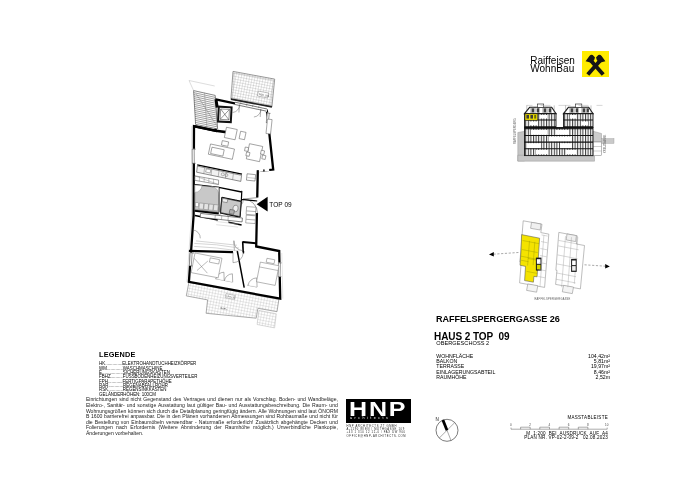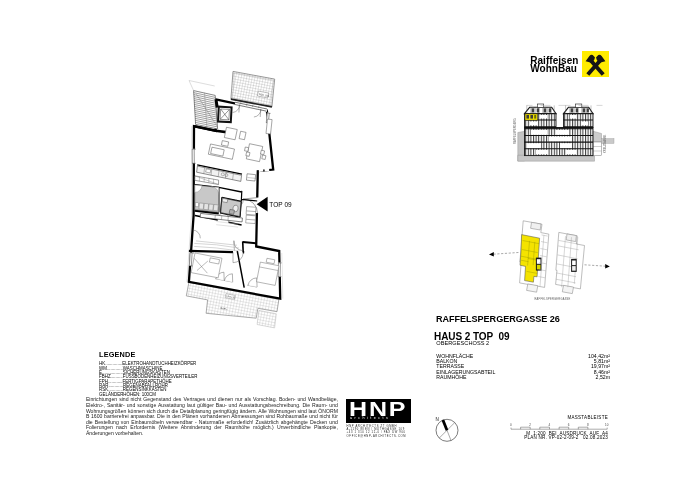--- a/index.html
+++ b/index.html
@@ -11,21 +11,21 @@
 #tbl{left:436.3px;top:353.6px;font-size:5.2px;line-height:5.32px;width:173.7px;}
 #tbl .r{display:flex;justify-content:space-between;}
 #legend{left:86.1px;top:350.3px;padding-left:13px;}
 #legend h1{font-size:7.3px;margin:0 0 3.2px 0;letter-spacing:0.15px;}
 #legend .l{font-size:4.42px;line-height:4.32px;white-space:pre;}
 #para{left:85.9px;top:397.4px;width:252px;font-size:5.12px;line-height:5.56px;text-align:justify;color:#222;}
 #hnpbox{left:346.4px;top:399.4px;width:64.2px;height:24px;background:#000;color:#fff;text-align:center;}
 #hnp1{left:348.5px;top:398.2px;color:#fff;font-size:20px;font-weight:bold;letter-spacing:1.5px;transform:scale(1.25,1);transform-origin:0 0;}
 #hnp2{left:350px;top:416.3px;width:59px;color:#fff;font-size:3.6px;letter-spacing:2.5px;}
 #hnp3{left:346.6px;top:424.8px;font-size:2.7px;line-height:3.35px;letter-spacing:0.65px;color:#222;white-space:pre;}
-#raif{left:530.2px;top:57.3px;font-size:10px;font-weight:bold;line-height:8.1px;letter-spacing:0.05px;}
+#raif{left:530.2px;top:57.3px;font-size:10px;font-weight:normal;line-height:8.1px;letter-spacing:0.05px;}
 #mass{left:540px;top:415.2px;width:68px;font-size:4.5px;text-align:right;letter-spacing:0.3px;}
 #m200{left:490px;top:431.6px;width:118px;font-size:4.6px;text-align:right;line-height:4.35px;letter-spacing:0.2px;}
 #top09{left:269.3px;top:200.8px;font-size:6.5px;letter-spacing:0.05px;}
 </style>
 </head>
 <body>
 <svg class="abs" style="left:0;top:0" width="680" height="481" viewBox="0 0 680 481">
 <defs>
 <pattern id="tgrid" width="2.7" height="2.7" patternUnits="userSpaceOnUse" patternTransform="rotate(11)">
   <path d="M0,0H2.7M0,0V2.7" stroke="#7a7a7a" stroke-width="0.4" fill="none"></path>

